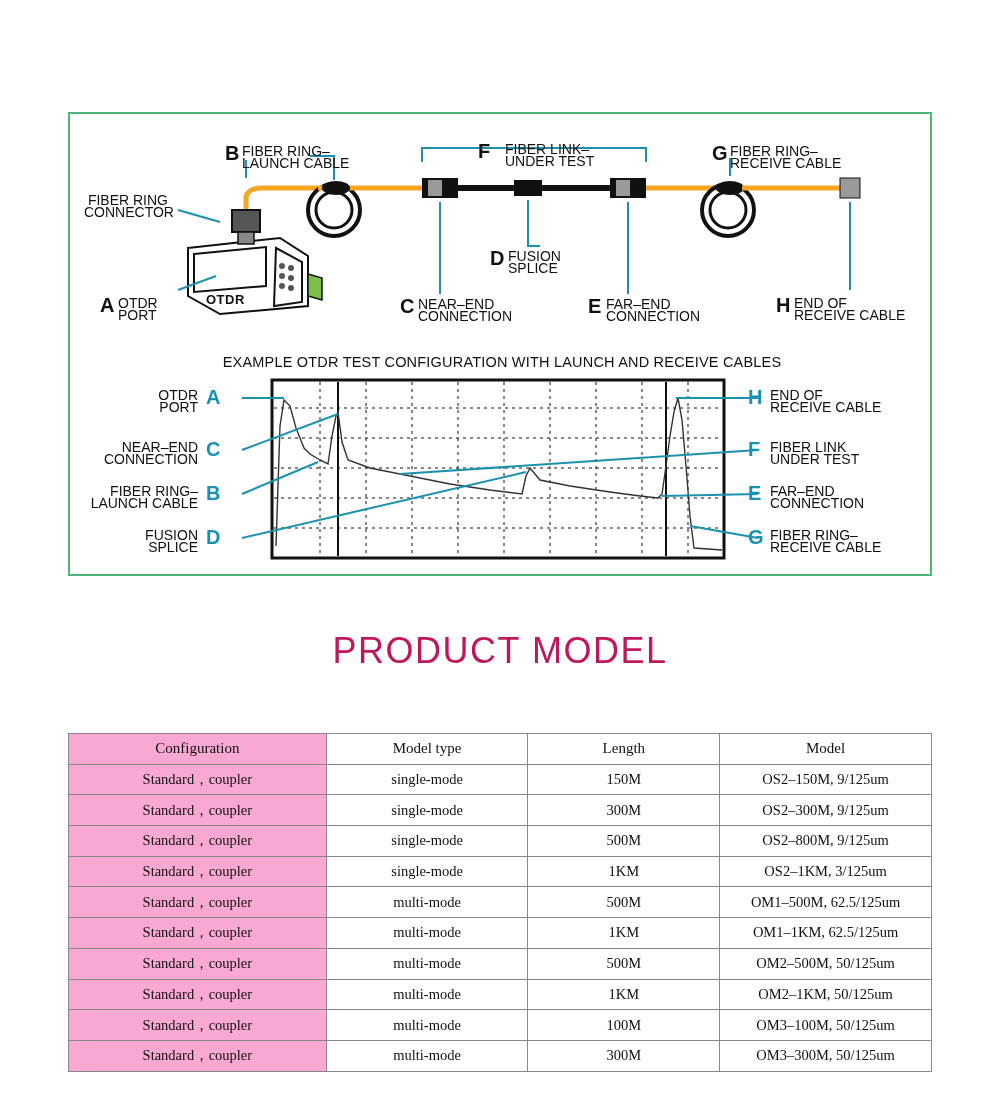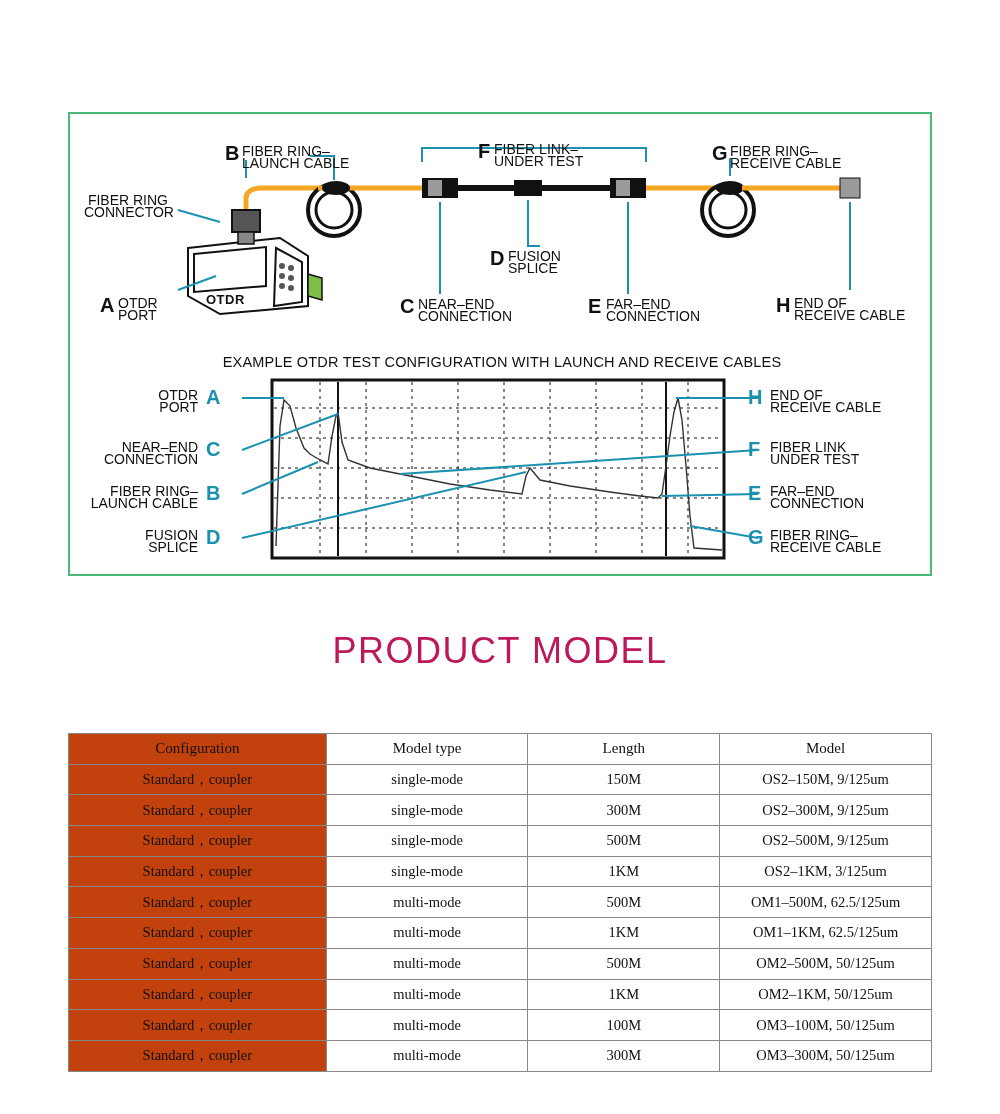--- a/index.html
+++ b/index.html
@@ -94,21 +94,21 @@
   table.model-table td, table.model-table th {
     border: 1px solid #888;
     height: 30.7px;
     text-align: center;
     font-size: 14.5px;
     font-weight: normal;
     color: #111;
     padding: 0 4px;
   }
   table.model-table th { font-size: 15px; }
-  .col-config { width: 258px; background: #c2410c; }
+  .col-config { width: 258px; background: #f9a8d4; }
   .col-fiber  { width: 202px; }
   .col-len    { width: 192px; }
   .col-model  { width: 212px; }
 </style>
 </head>
 <body>
 
 <div class="page">
 
 
@@ -192,21 +192,21 @@
 
       <div class="letter" style="left:420px; top:133px;">D</div>
       <div class="lbl" style="left:438px; top:136px;">FUSION
 SPLICE</div>
 
       <div class="letter" style="left:518px; top:181px;">E</div>
       <div class="lbl" style="left:536px; top:184px;">FAR–END
 CONNECTION</div>
 
       <div class="letter" style="left:408px; top:26px;">F</div>
-      <div class="lbl" style="left:424px; top:29px;">FIBER LINK–
+      <div class="lbl" style="left:435px; top:29px;">FIBER LINK–
 UNDER TEST</div>
 
       <div class="letter" style="left:642px; top:28px;">G</div>
       <div class="lbl" style="left:660px; top:31px;">FIBER RING–
 RECEIVE CABLE</div>
 
       <div class="letter" style="left:706px; top:180px;">H</div>
       <div class="lbl" style="left:724px; top:183px;">END OF
 RECEIVE CABLE</div>
 
@@ -321,21 +321,21 @@
         <tr>
           <td class="col-config">Standard，coupler</td>
           <td>single-mode</td>
           <td>300M</td>
           <td>OS2–300M, 9/125um</td>
         </tr>
         <tr>
           <td class="col-config">Standard，coupler</td>
           <td>single-mode</td>
           <td>500M</td>
-          <td>OS2–500M, 9/125um</td>
+          <td>OS2–800M, 9/125um</td>
         </tr>
         <tr>
           <td class="col-config">Standard，coupler</td>
           <td>single-mode</td>
           <td>1KM</td>
           <td>OS2–1KM, 3/125um</td>
         </tr>
         <tr>
           <td class="col-config">Standard，coupler</td>
           <td>multi-mode</td>

